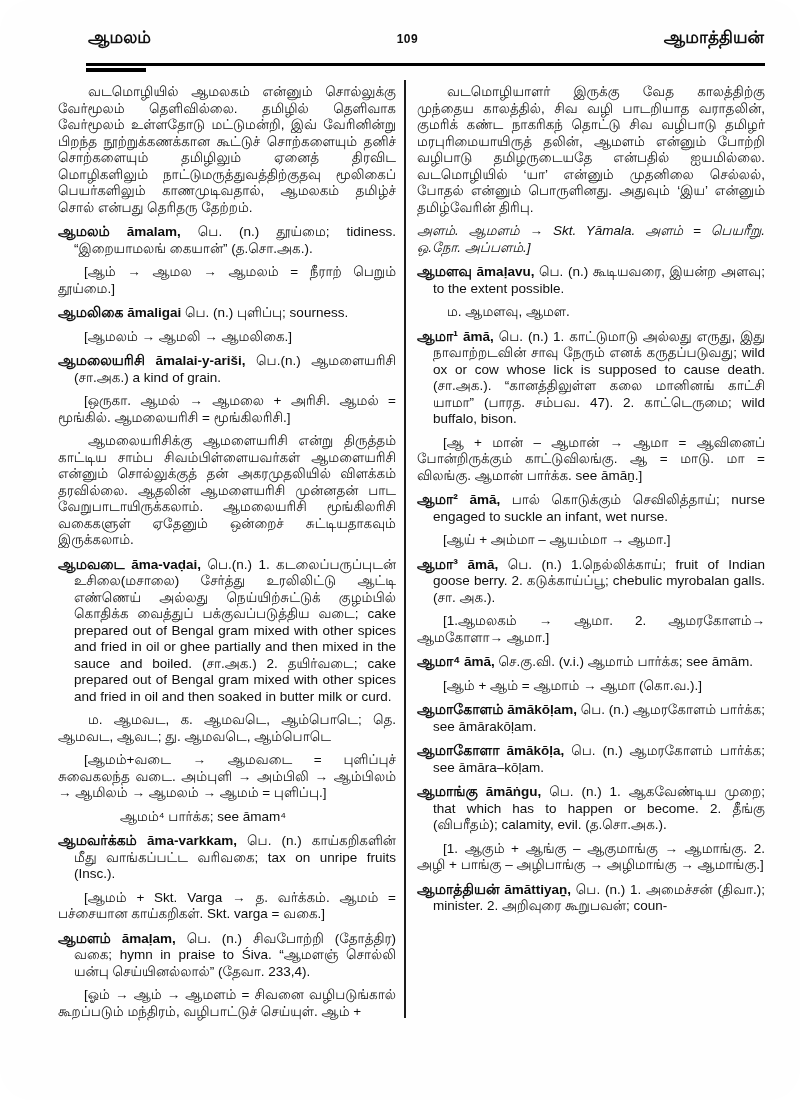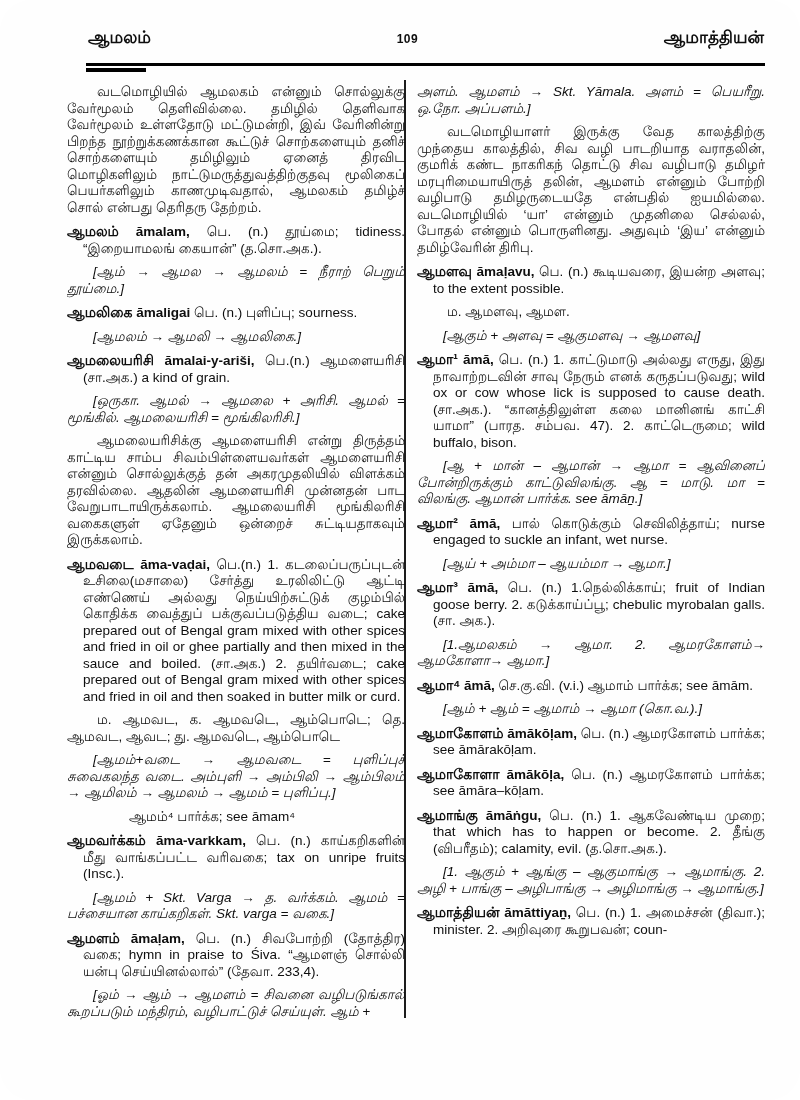--- a/index.html
+++ b/index.html
@@ -21,27 +21,27 @@
 
   .rule-main { position:absolute; top:63px; left:86px; width:679px; height:3px; background:#000; }
   .rule-sub  { position:absolute; top:68px; left:86px; width:60px;  height:4px; background:#000; }
 
   .col-divider { position:absolute; left:404px; top:80px; height:938px; width:2px; background:#1c1c1c; }
 
   .col {
     position:absolute; top:84px; height:940px; overflow:hidden;
     font-size:13.5px; line-height:16.5px; text-align:justify;
   }
-  .col-left  { left:67px;  width:338px; }
+  .col-left  { left:58px;  width:338px; }
   .col-right { left:417px; width:348px; }
 
   .block { margin:0 0 7px 0; }
   .para   { text-indent:30px; }
   .entry  { padding-left:16px; text-indent:-16px; }
-  .etym   { font-style:italic; text-indent:26px; }
+  .etym   { text-indent:26px; }
   .etym-cont { font-style:italic; }
   .dialect { text-indent:30px; }
   .xref   { text-indent:62px; }
 
   .hw { font-weight:700; font-size:14px; }
   .tr { font-weight:700;margin-top:8px; }
 </style>
 </head>
 <body>
 
@@ -70,25 +70,24 @@
       <div class="block entry"><span class="hw">ஆமவடை</span> <span class="tr">āma-vaḍai,</span> <span>பெ.(n.) 1. கடலைப்பருப்புடன் உசிலை(மசாலை) சேர்த்து உரலிலிட்டு ஆட்டி எண்ணெய் அல்லது நெய்யிற்சுட்டுக் குழம்பில் கொதிக்க வைத்துப் பக்குவப்படுத்திய வடை; cake prepared out of Bengal gram mixed with other spices and fried in oil or ghee partially and then mixed in the sauce and boiled. (சா.அக.) 2. தயிர்வடை; cake prepared out of Bengal gram mixed with other spices and fried in oil and then soaked in butter milk or curd.</span></div>
       <div class="block dialect">ம. ஆமவட, க. ஆமவடெ, ஆம்பொடெ; தெ. ஆமவட, ஆவட; து. ஆமவடெ, ஆம்பொடெ</div>
       <div class="block etym">[ஆமம்+வடை → ஆமவடை = புளிப்புச் சுவைகலந்த வடை. அம்புளி → அம்பிலி → ஆம்பிலம் → ஆமிலம் → ஆமலம் → ஆமம் = புளிப்பு.]</div>
       <div class="block xref">ஆமம்⁴ பார்க்க; see āmam⁴</div>
       <div class="block entry"><span class="hw">ஆமவர்க்கம்</span> <span class="tr">āma-varkkam,</span> <span>பெ. (n.) காய்கறிகளின் மீது வாங்கப்பட்ட வரிவகை; tax on unripe fruits (Insc.).</span></div>
       <div class="block etym">[ஆமம் + Skt. Varga → த. வர்க்கம். ஆமம் = பச்சையான காய்கறிகள். Skt. varga = வகை.]</div>
       <div class="block entry"><span class="hw">ஆமளம்</span> <span class="tr">āmaḷam,</span> <span>பெ. (n.) சிவபோற்றி (தோத்திர) வகை; hymn in praise to Śiva. “ஆமளஞ் சொல்லி யன்பு செய்யினல்லால்” (தேவா. 233,4).</span></div>
       <div class="block etym">[ஓம் → ஆம் → ஆமளம் = சிவனை வழிபடுங்கால் கூறப்படும் மந்திரம், வழிபாட்டுச் செய்யுள். ஆம் +</div>
     </div>
   <div class="col col-right" id="col-right">
+      <div class="block para">வடமொழியாளர் இருக்கு வேத காலத்திற்கு முந்தைய காலத்தில், சிவ வழி பாடறியாத வராதலின், குமரிக் கண்ட நாகரிகந் தொட்டு சிவ வழிபாடு தமிழர் மரபுரிமையாயிருத் தலின், ஆமளம் என்னும் போற்றி வழிபாடு தமிழருடையதே என்பதில் ஐயமில்லை. வடமொழியில் ‘யா’ என்னும் முதனிலை செல்லல், போதல் என்னும் பொருளினது. அதுவும் ‘இய’ என்னும் தமிழ்வேரின் திரிபு.</div>
       <div class="block etym-cont">அளம். ஆமளம் → Skt. Yāmala. அளம் = பெயரீறு. ஒ.நோ. அப்பளம்.]</div>
-      <div class="block para">வடமொழியாளர் இருக்கு வேத காலத்திற்கு முந்தைய காலத்தில், சிவ வழி பாடறியாத வராதலின், குமரிக் கண்ட நாகரிகந் தொட்டு சிவ வழிபாடு தமிழர் மரபுரிமையாயிருத் தலின், ஆமளம் என்னும் போற்றி வழிபாடு தமிழருடையதே என்பதில் ஐயமில்லை. வடமொழியில் ‘யா’ என்னும் முதனிலை செல்லல், போதல் என்னும் பொருளினது. அதுவும் ‘இய’ என்னும் தமிழ்வேரின் திரிபு.</div>
       <div class="block entry"><span class="hw">ஆமளவு</span> <span class="tr">āmaḷavu,</span> <span>பெ. (n.) கூடியவரை, இயன்ற அளவு; to the extent possible.</span></div>
       <div class="block dialect">ம. ஆமளவு, ஆமள.</div>
-      <div class="block etym">[ஆகும் + அளவு = ஆகுமளவு → ஆமளவு]</div>
       <div class="block entry"><span class="hw">ஆமா¹</span> <span class="tr">āmā,</span> <span>பெ. (n.) 1. காட்டுமாடு அல்லது எருது, இது நாவாற்றடவின் சாவு நேரும் எனக் கருதப்படுவது; wild ox or cow whose lick is supposed to cause death. (சா.அக.). “கானத்திலுள்ள கலை மானினங் காட்சி யாமா” (பாரத. சம்பவ. 47). 2. காட்டெருமை; wild buffalo, bison.</span></div>
       <div class="block etym">[ஆ + மான் – ஆமான் → ஆமா = ஆவினைப் போன்றிருக்கும் காட்டுவிலங்கு. ஆ = மாடு. மா = விலங்கு. ஆமான் பார்க்க. see āmāṉ.]</div>
       <div class="block entry"><span class="hw">ஆமா²</span> <span class="tr">āmā,</span> <span>பால் கொடுக்கும் செவிலித்தாய்; nurse engaged to suckle an infant, wet nurse.</span></div>
       <div class="block etym">[ஆய் + அம்மா – ஆயம்மா → ஆமா.]</div>
       <div class="block entry"><span class="hw">ஆமா³</span> <span class="tr">āmā,</span> <span>பெ. (n.) 1.நெல்லிக்காய்; fruit of Indian goose berry. 2. கடுக்காய்ப்பூ; chebulic myrobalan galls. (சா. அக.).</span></div>
       <div class="block etym">[1.ஆமலகம் → ஆமா. 2. ஆமரகோளம்→ ஆமகோளா→ ஆமா.]</div>
       <div class="block entry"><span class="hw">ஆமா⁴</span> <span class="tr">āmā,</span> <span>செ.கு.வி. (v.i.) ஆமாம் பார்க்க; see āmām.</span></div>
       <div class="block etym">[ஆம் + ஆம் = ஆமாம் → ஆமா (கொ.வ.).]</div>
       <div class="block entry"><span class="hw">ஆமாகோளம்</span> <span class="tr">āmākōḷam,</span> <span>பெ. (n.) ஆமரகோளம் பார்க்க; see āmārakōḷam.</span></div>
       <div class="block entry"><span class="hw">ஆமாகோளா</span> <span class="tr">āmākōḷa,</span> <span>பெ. (n.) ஆமரகோளம் பார்க்க; see āmāra–kōḷam.</span></div>

